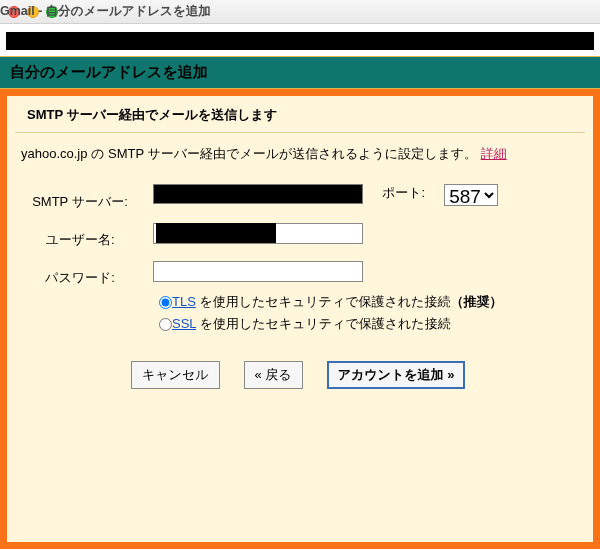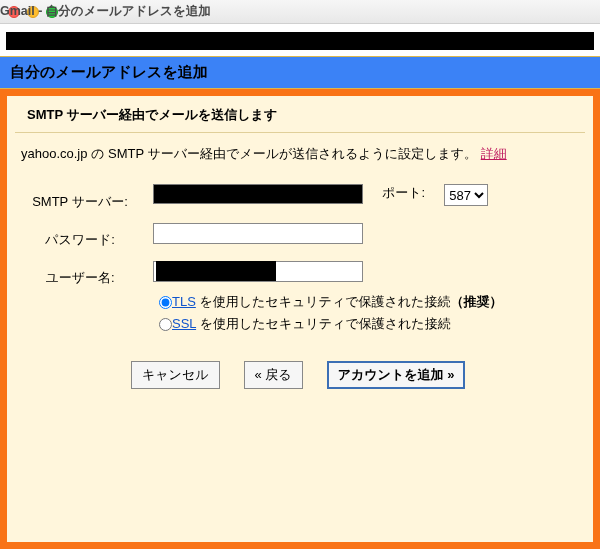--- a/index.html
+++ b/index.html
@@ -34,21 +34,21 @@
     font-weight: 600;
     color: #4a4a4a;
     pointer-events: none;
   }
   .blackbar {
     margin: 8px 6px 6px 6px;
     height: 18px;
     background: #000;
   }
   .gmail-heading {
-    background: #3b82f6;
+    background: #0f766e;
     border-top: 1px solid #d9b74f;
     border-bottom: 1px solid #d9b74f;
     padding: 6px 10px;
     font-size: 15px;
     font-weight: bold;
     color: #000;
   }
   .panel {
     background: #fff6dc;
     border: 7px solid #f97316;
@@ -92,21 +92,21 @@
     height: 21px;
     border: 1px solid #888;
     padding: 1px 3px;
     font-size: 13px;
     background: #fff;
   }
   .user-input { width: 210px; }
   .pwd-input { width: 210px; }
   .port-lbl { font-size: 13px; }
   select {
-    font-size: 13px;
+    font-size: 19px;
     height: 22px;
     border: 1px solid #888;
     background: #fff;
   }
   .radio-block {
     padding-left: 138px;
     margin-top: 2px;
   }
   .radio-row {
     display: flex;
@@ -167,32 +167,32 @@
       <div class="val">
         <div class="redact1"></div>
         <span class="port-lbl">ポート:</span>
         <select>
           <option>587</option>
         </select>
       </div>
     </div>
 
     <div class="row">
-      <div class="lbl">パスワード:</div>
-      <div class="val">
-        <input type="password" class="pwd-input" value="" style="">
-      </div>
-    </div>
-
-    <div class="row">
       <div class="lbl">ユーザー名:</div>
       <div class="val">
         <div class="user-input" style="border:1px solid #888; height:21px; background:#fff; display:flex; align-items:center; padding:0 2px;">
           <span class="redact2"></span>
         </div>
+      </div>
+    </div>
+
+    <div class="row">
+      <div class="lbl">パスワード:</div>
+      <div class="val">
+        <input type="password" class="pwd-input" value="" style="">
       </div>
     </div>
 
     <div class="radio-block">
       <div class="radio-row">
         <input type="radio" name="sec" checked="" style="">
         <span>
           <a href="#">TLS</a><span> を使用したセキュリティで保護された接続</span><span class="bold">（推奨）</span>
         </span>
       </div>

